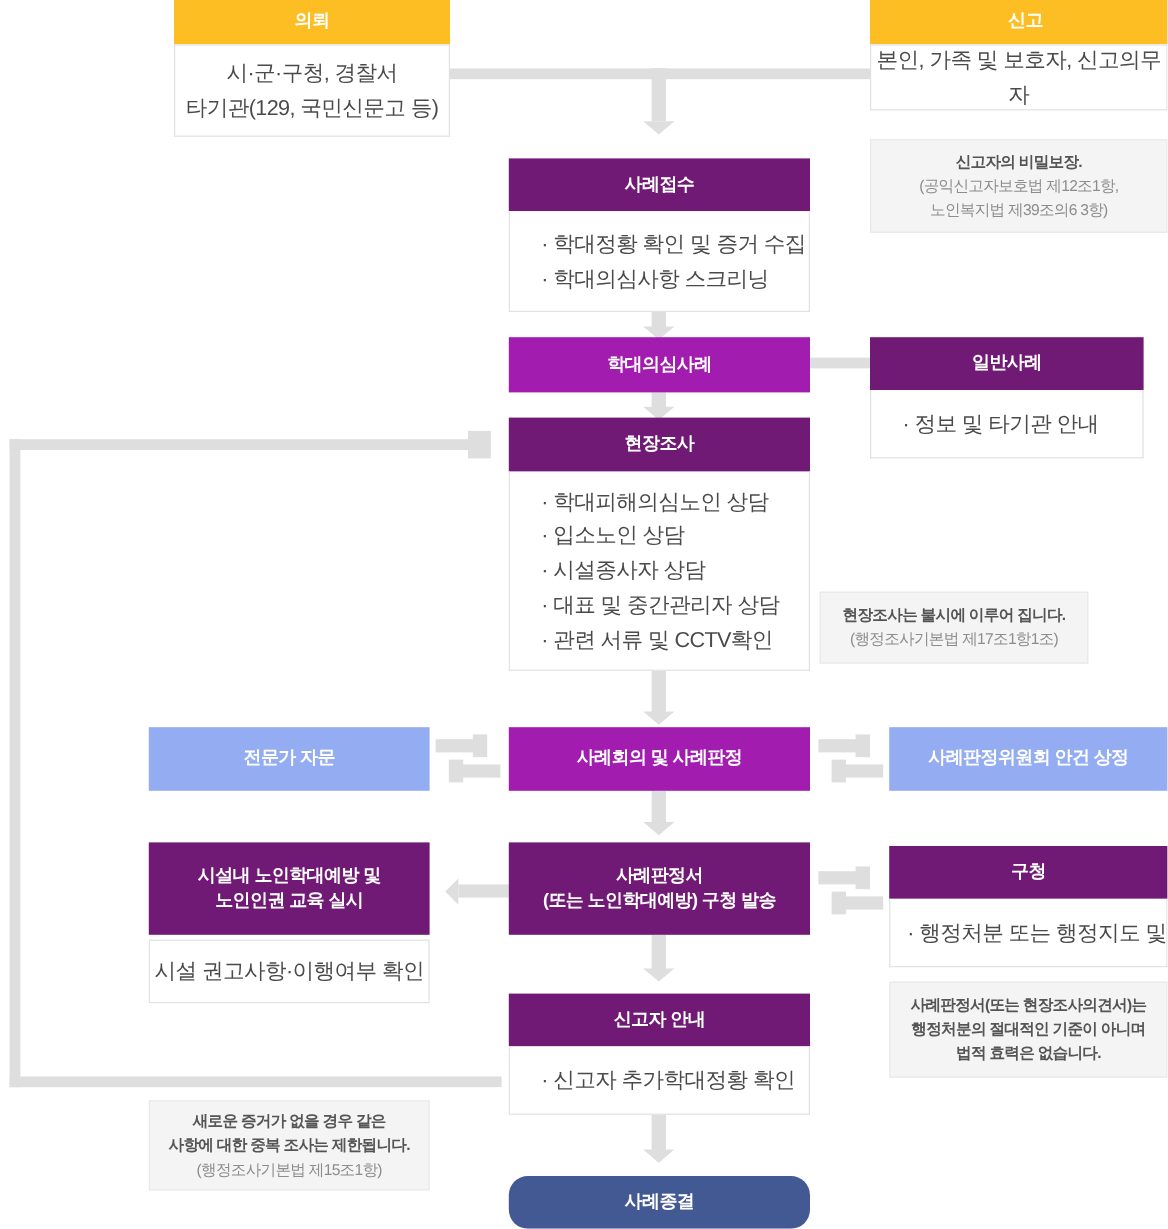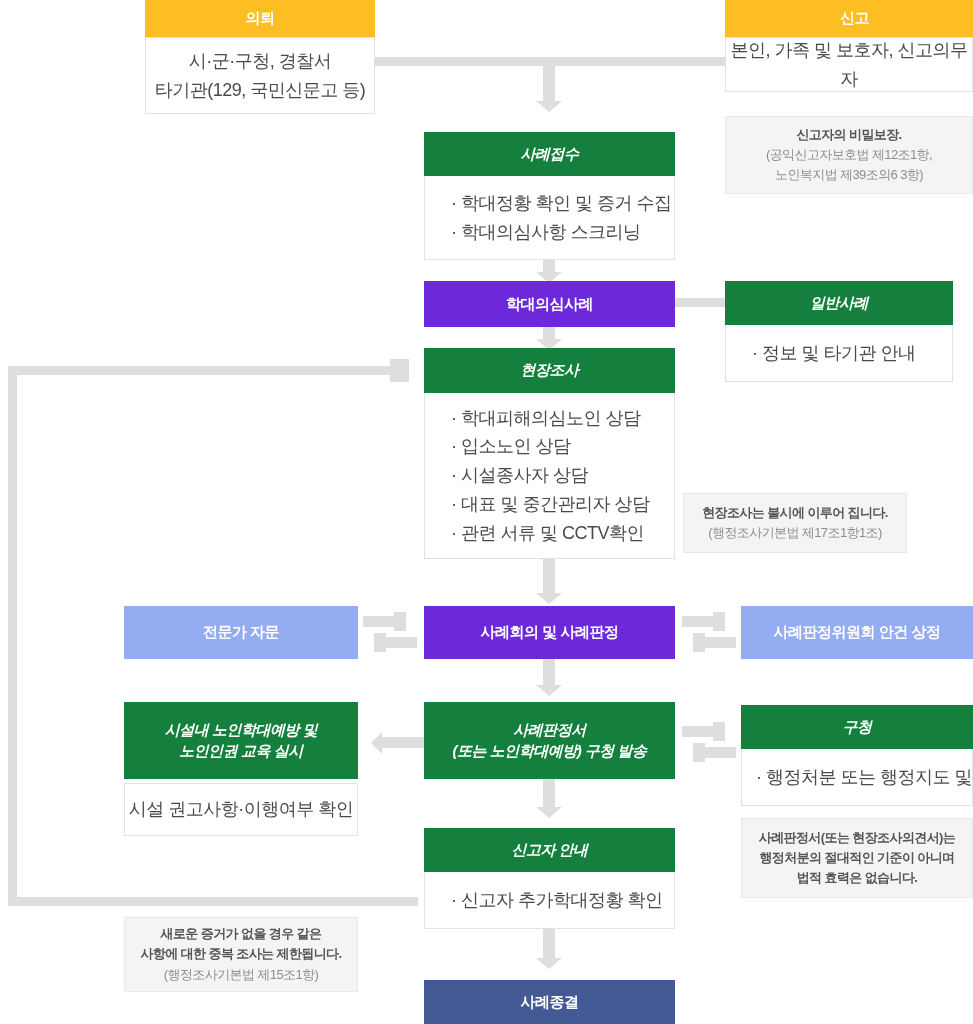--- a/index.html
+++ b/index.html
@@ -15,22 +15,22 @@
   .node{position:absolute;box-sizing:border-box;}
 
   .hdr{
     box-sizing:border-box;
     display:flex;align-items:center;justify-content:center;
     text-align:center;
     color:#ffffff;font-weight:bold;
     font-size:15px;line-height:1.35;
     letter-spacing:-0.5px;
   }
-  .hdr.teal  {background:#15803d;font-style:italic;}
-  .hdr.blue  {background:#6d28d9;}
+  .hdr.teal  {background:#701a75;}
+  .hdr.blue  {background:#a21caf;}
   .hdr.navy  {background:#425994;}
   .hdr.lblue {background:#93acf2;}
   .hdr.orange{background:#fcbe22;}
 
   
   .panel{
     box-sizing:border-box;
     background:#ffffff;
     border:1px solid #e2e2e2;
     border-top:none;
@@ -217,15 +217,15 @@
   <div class="node panel list" style="left:424px;top:872px;width:251px;height:57px;">
     <div class="li">· 신고자 추가학대정황 확인</div>
   </div>
 
   <div class="node note" style="left:124px;top:917px;width:234px;height:75px;">
     <div class="strong">새로운 증거가 없을 경우 같은</div>
     <div class="strong">사항에 대한 중복 조사는 제한됩니다.</div>
     <div>(행정조사기본법 제15조1항)</div>
   </div>
 
-  <div class="node hdr navy" style="left:424px;top:980px;width:251px;height:44px;">사례종결</div>
+  <div class="node hdr navy" style="left:424px;top:980px;width:251px;height:44px;border-radius:16px;">사례종결</div>
 
 </div>
 
 </body></html>

